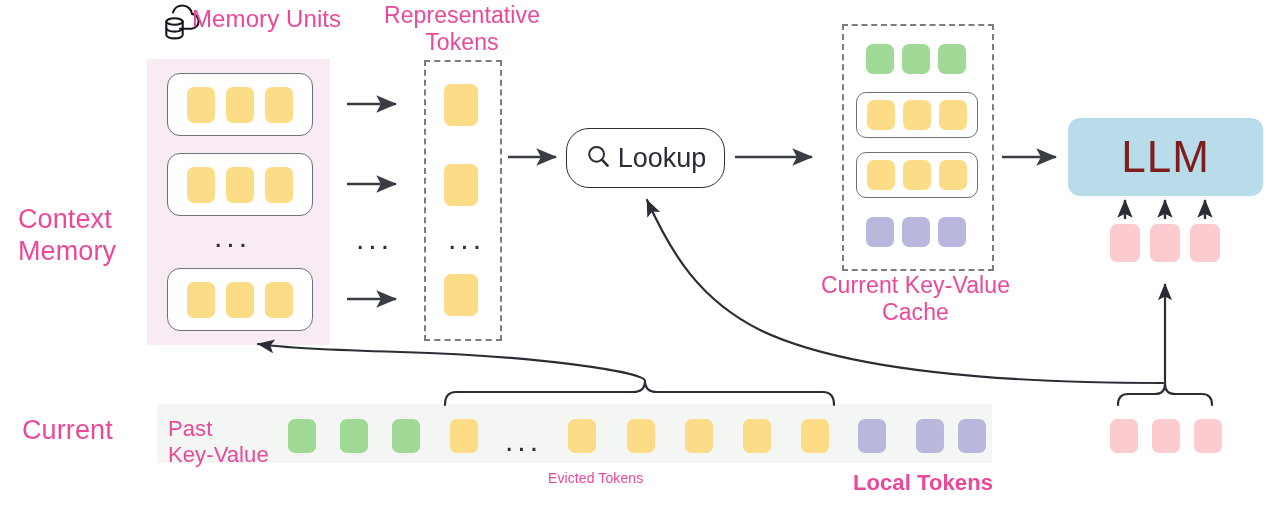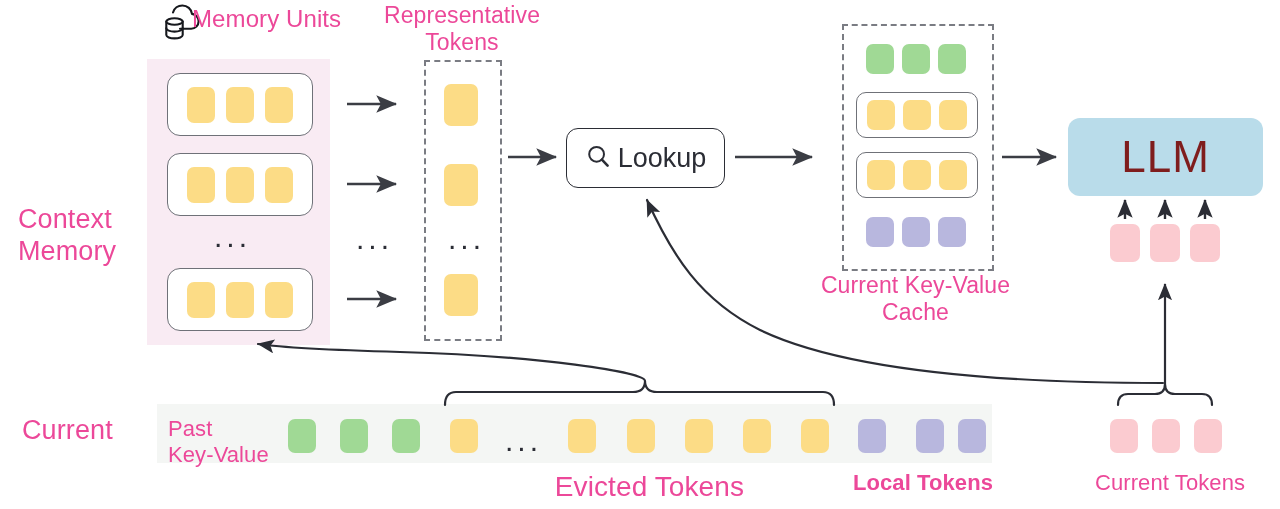--- a/index.html
+++ b/index.html
@@ -28,21 +28,21 @@
     white-space: pre-line;
     letter-spacing: .1px;
   }
   .lbl-context  { left: 18px;  top: 160px; font-size: 27px; margin-top: 44px; }
   .lbl-inputs   { left: 22px;  top: 415px; font-size: 27px; }
   .lbl-memunits { left: 192px; top: 5px;   font-size: 24px; }
   .lbl-reptok   { left: 382px; top: 2px;   font-size: 23px; text-align: center; width: 160px; }
   .lbl-kvcache  { left: 808px; top: 272px; font-size: 23px; text-align: center; width: 215px; }
   .lbl-pastkv   { left: 168px; top: 416px; font-size: 22px; line-height: 1.2; }
   .lbl-initial  { left: 263px; top: 470px; font-size: 22px; width: 176px; text-align: center; }
-  .lbl-evicted  { left: 548px; top: 470px; font-size: 28px; width: 196px; text-align: right; }
+  .lbl-evicted  { left: 548px; top: 470px; font-size: 14px; width: 196px; text-align: left; }
   .lbl-local    { left: 838px; top: 470px; font-size: 22px; width: 170px; text-align: center; font-weight: bold; }
   .lbl-current  { left: 1082px;top: 470px; font-size: 22px; width: 176px; text-align: center; }
 
   
   .ctx-bg {
     left: 147px; top: 59px; width: 183px; height: 286px;
     background: #f9ebf3;
   }
   .inputs-bg {
     left: 157px; top: 404px; width: 835px; height: 59px;
@@ -117,21 +117,21 @@
     justify-content: center;
     gap: 8px;
   }
   .kv-row-boxed .tok { width: 28px; height: 30px; }
 
   
   .lookup-pill {
     left: 566px; top: 128px;
     width: 157px; height: 58px;
     border: 1.8px solid #2b2d35;
-    border-radius: 12px;
+    border-radius: 23px;
     background: #ffffff;
     display: flex;
     align-items: center;
     justify-content: center;
     gap: 6px;
   }
   .lookup-pill .lookup-text { font-size: 27px; color: #2b2d35; }
 
   
   .llm-box {
@@ -269,21 +269,20 @@
   <div class="abs tok tok-purple" style="left:858px; top:419px; width:28px; height:34px"></div>
   <div class="abs tok tok-purple" style="left:916px; top:419px; width:28px; height:34px"></div>
   <div class="abs tok tok-purple" style="left:958px; top:419px; width:28px; height:34px"></div>
 
   <div class="abs tok tok-pink" style="left:1110px; top:419px; width:28px; height:34px"></div>
   <div class="abs tok tok-pink" style="left:1152px; top:419px; width:28px; height:34px"></div>
   <div class="abs tok tok-pink" style="left:1194px; top:419px; width:28px; height:34px"></div>
 
   <div class="label lbl-evicted">Evicted Tokens</div>
   <div class="label lbl-local">Local Tokens</div>
-  <div class="label lbl-current">Current Tokens</div>
 
   <svg class="overlay">
     <defs>
       <marker id="ah" markerWidth="9" markerHeight="9" refX="7.6" refY="3.4" orient="auto" markerUnits="strokeWidth">
         <path d="M0,0 L8,3.4 L0,6.8 L1.8,3.4 z" fill="#3b3d44"></path>
       </marker>
       <marker id="ah-thin" markerWidth="9" markerHeight="9" refX="7.4" refY="3.2" orient="auto" markerUnits="strokeWidth">
         <path d="M0,0 L7.8,3.2 L0,6.4 L1.7,3.2 z" fill="#2b2d35"></path>
       </marker>
     </defs>

